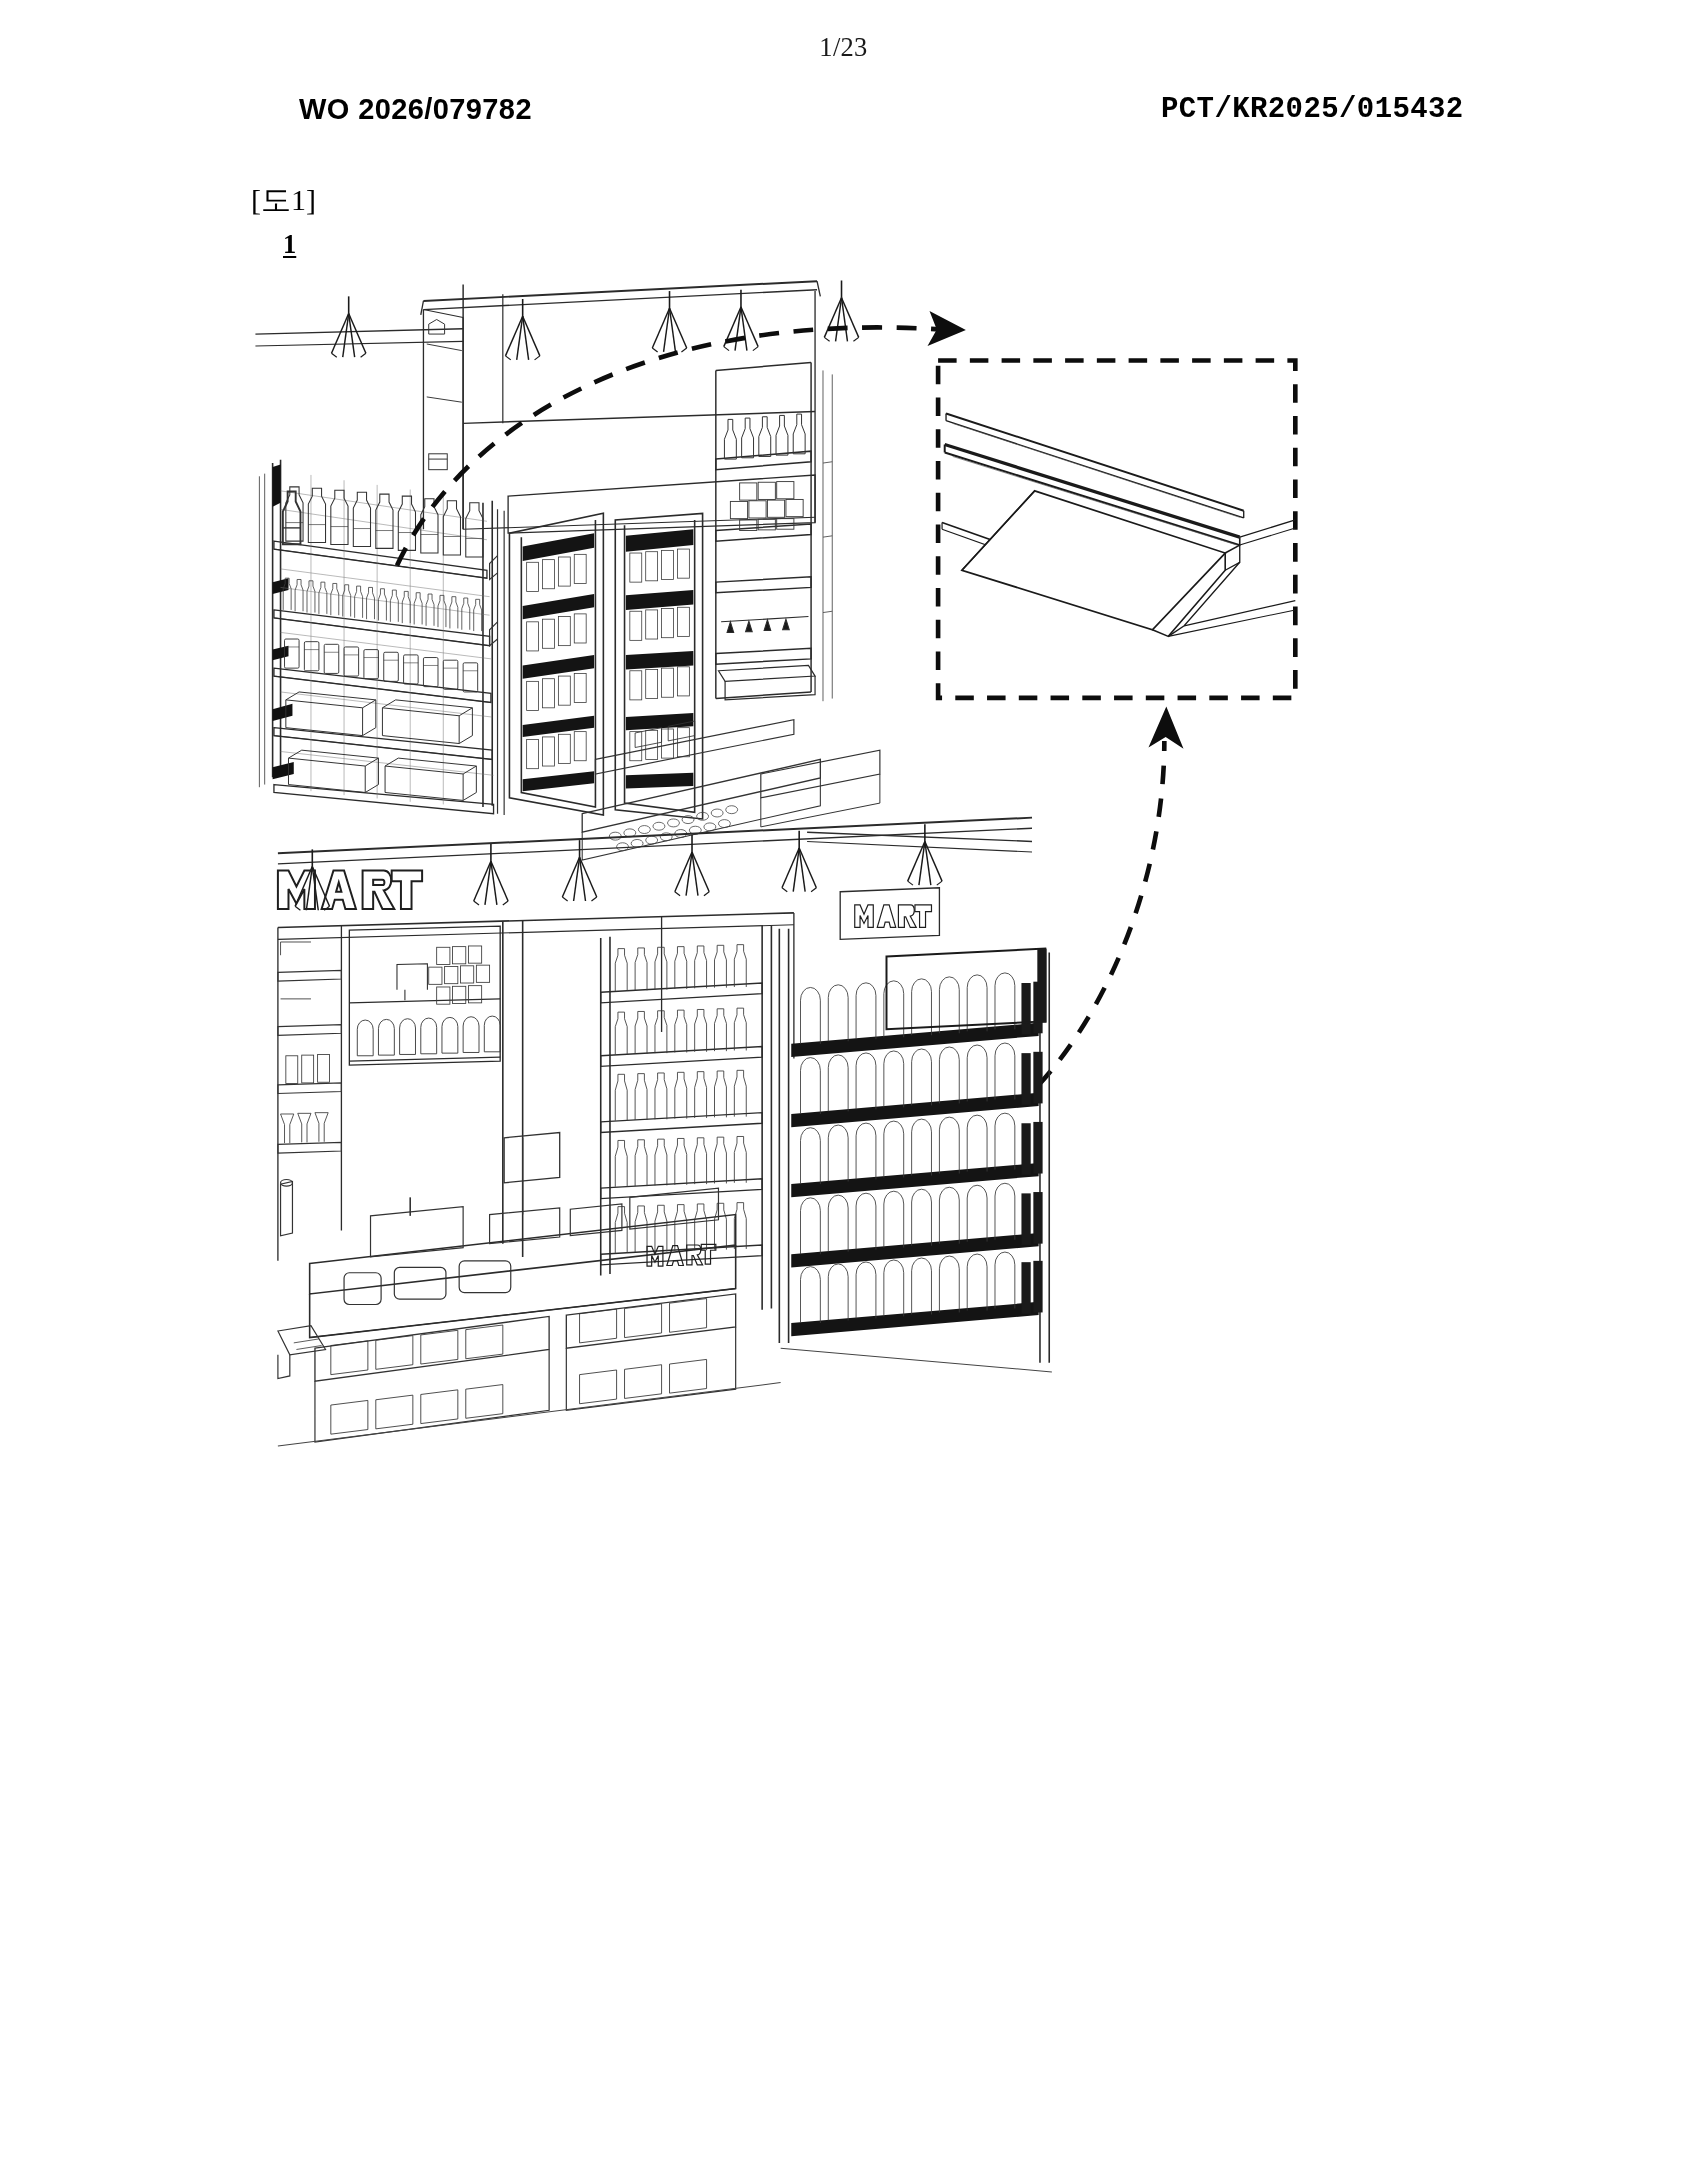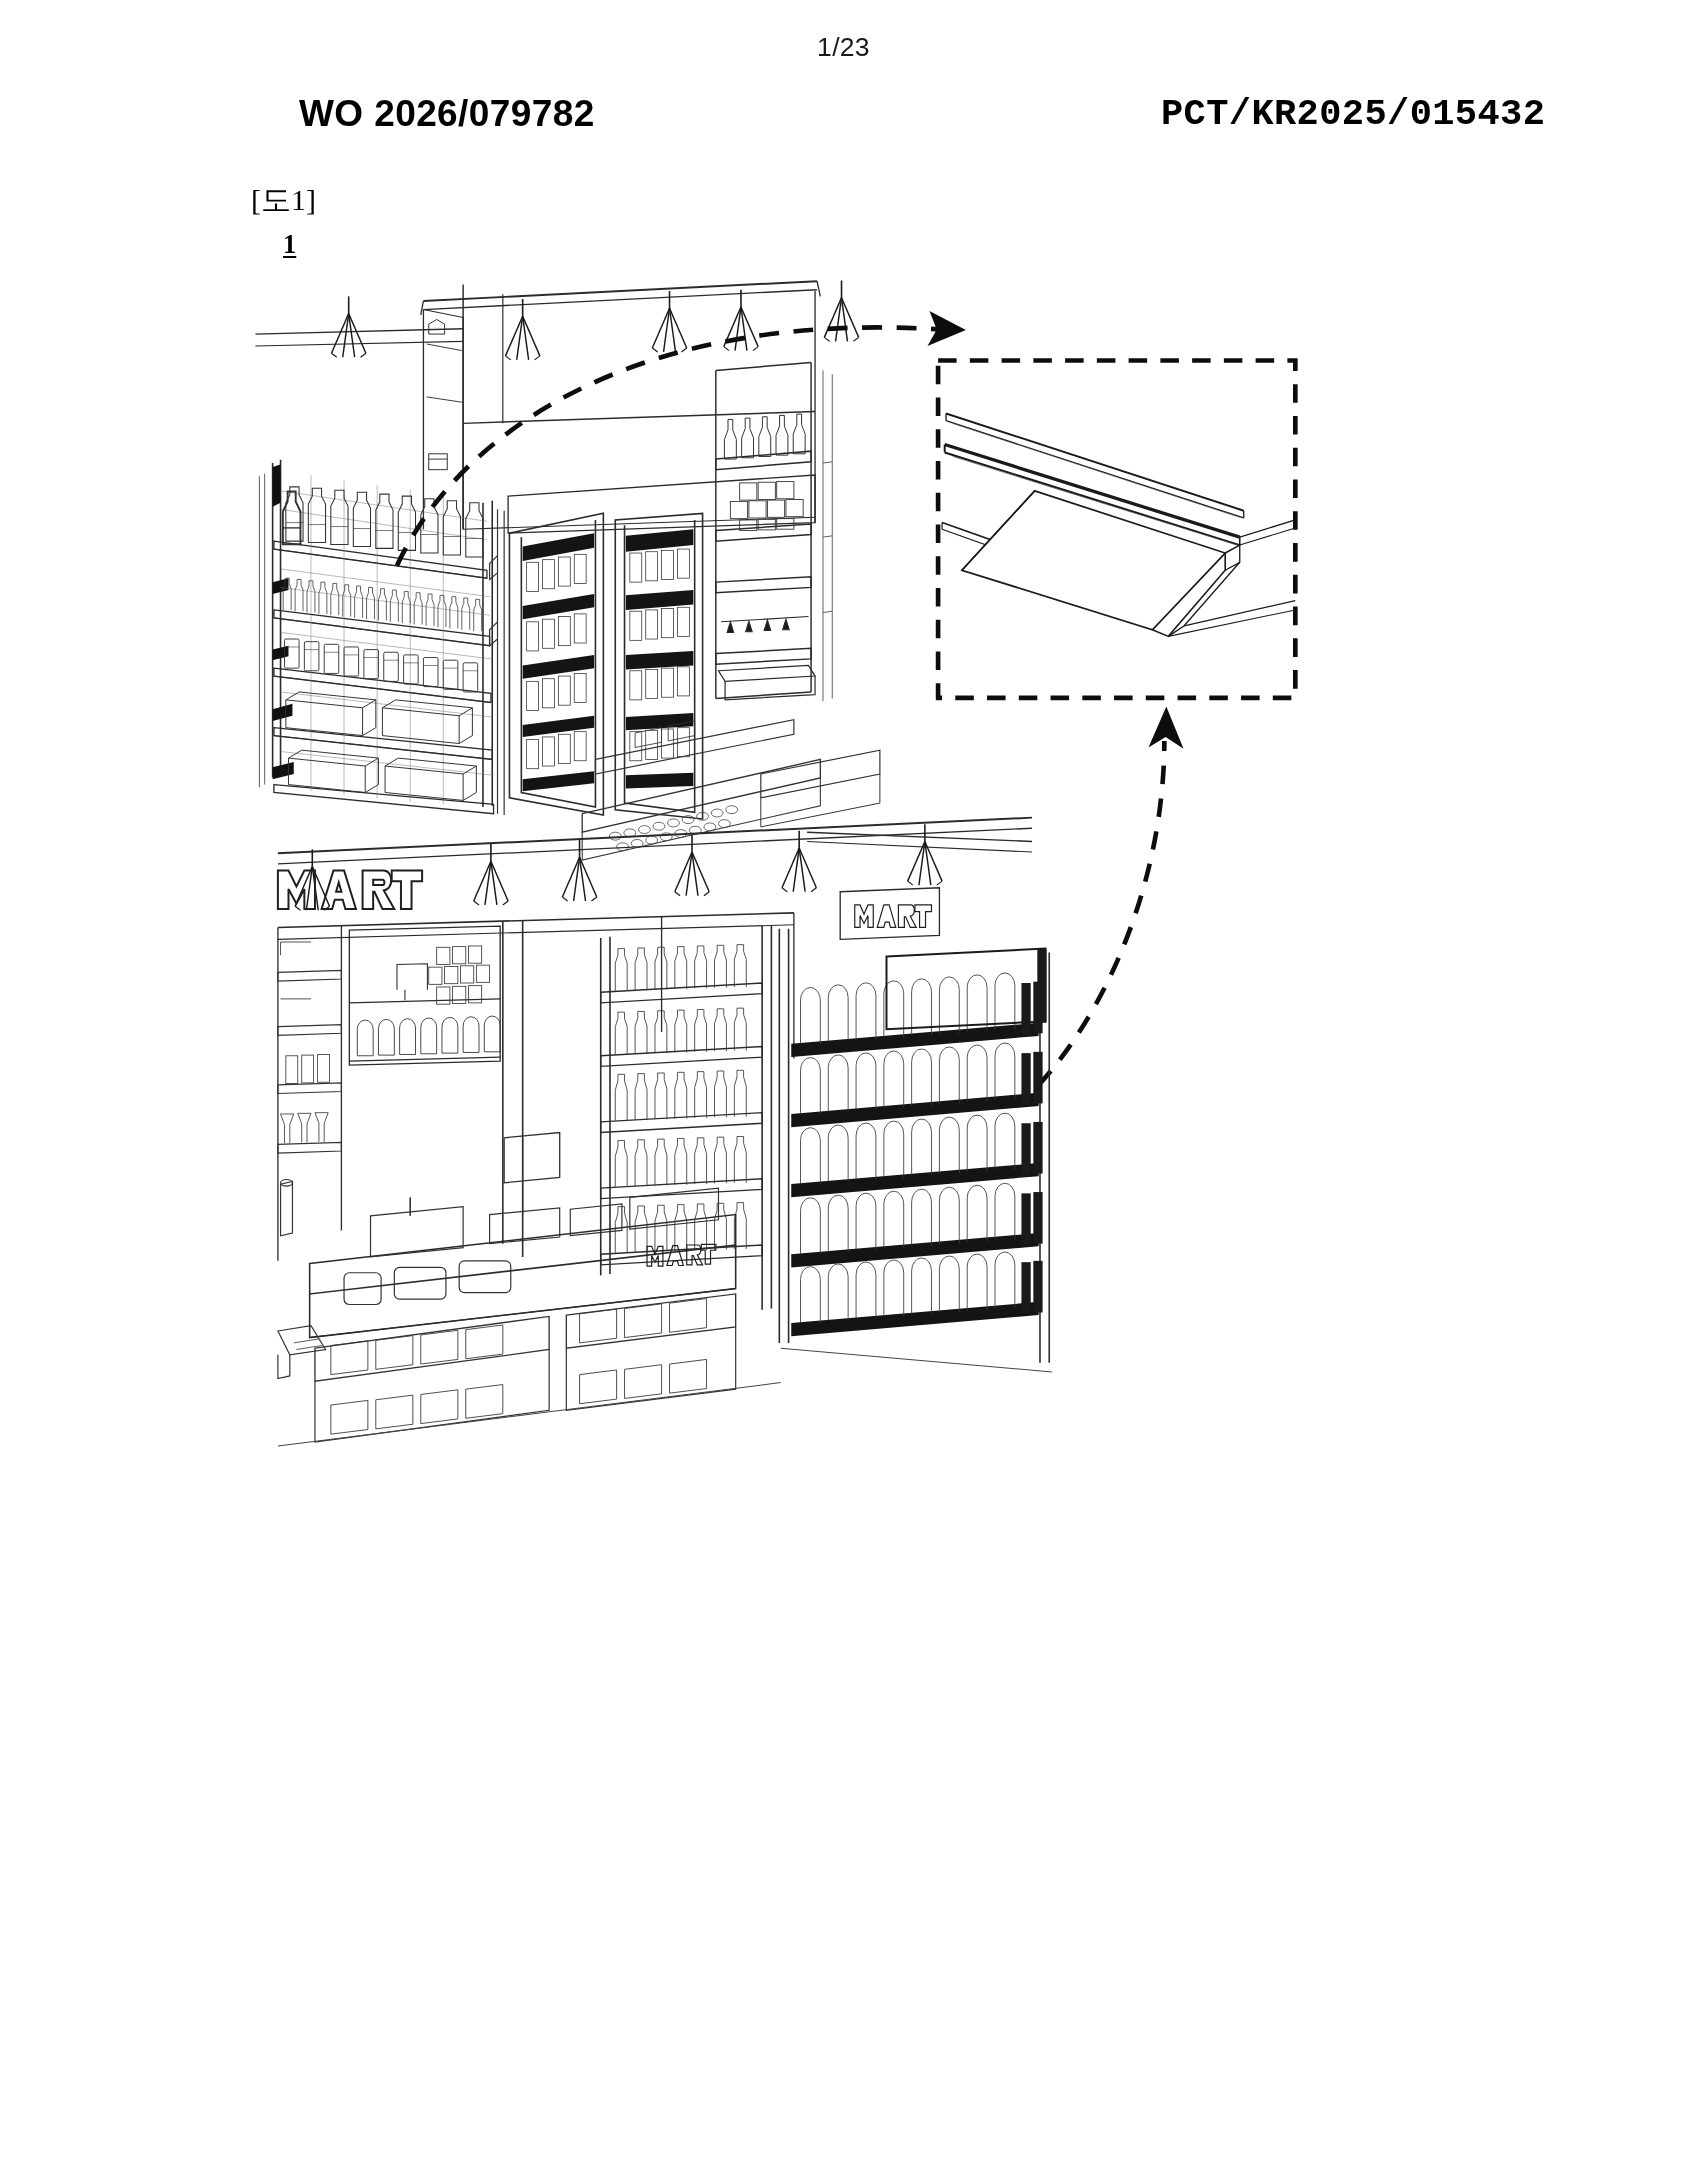--- a/index.html
+++ b/index.html
@@ -18,31 +18,31 @@
     height: 2183px;
     background: #ffffff;
     overflow: hidden;
   }
   .page-number {
     position: absolute;
     top: 32px;
     left: 0;
     width: 1687px;
     text-align: center;
-    font-family: Liberation Sans, sans-serif;
+    font-family: Liberation Serif, serif;
     font-size: 26.5px;
     letter-spacing: 0.3px;
     color: #1a1a1a;
   }
   .hdr {
     position: absolute;
     top: 93px;
     font-family: "Liberation Sans", sans-serif;
     font-weight: bold;
-    font-size: 37px;
+    font-size: 29px;
     letter-spacing: 0.4px;
     color: #000;
     white-space: nowrap;
   }
   .hdr-left  { left: 299px; }
   .hdr-right { left: 1161px; font-family: Liberation Mono, monospace; }
 
   .fig-label {
     position: absolute;
     left: 251px;

